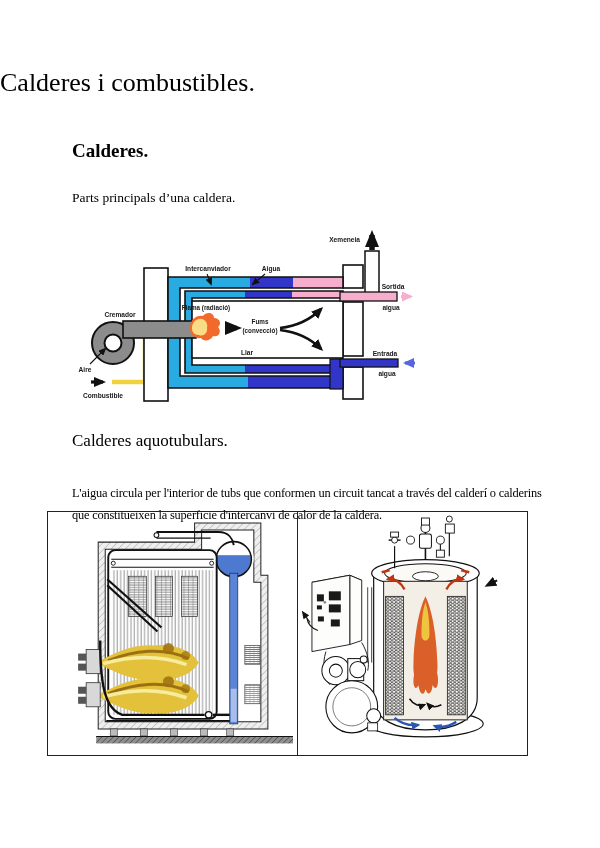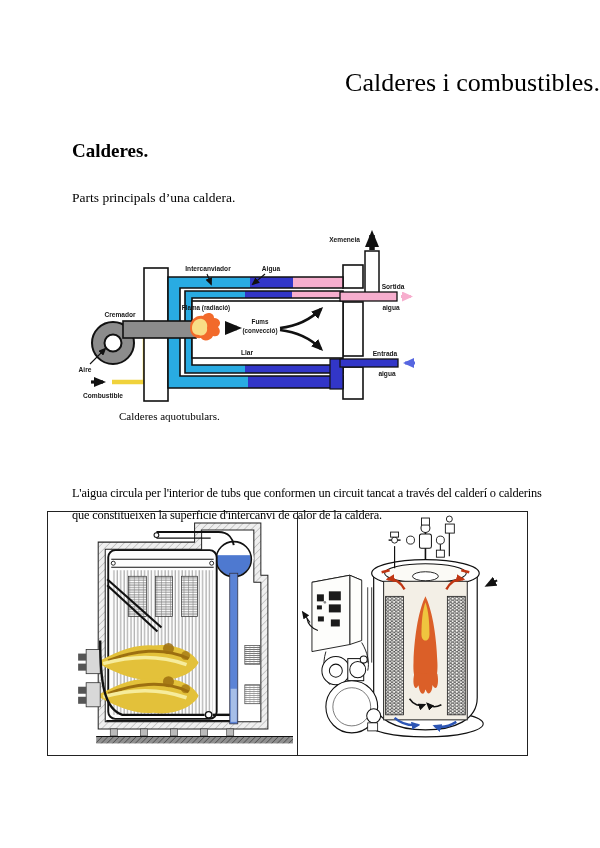--- a/index.html
+++ b/index.html
@@ -1,22 +1,22 @@
 <!DOCTYPE html>
 <html><head>
 <meta charset="utf-8">
 <style>
   html,body{margin:0;padding:0;background:#fff;}
   .page{position:relative;width:600px;height:848px;background:#fff;overflow:hidden;
         font-family:"Liberation Serif",serif;color:#000;}
-  .title{position:absolute;top:68px;left:0;width:600px;text-align:right;
+  .title{position:absolute;top:68px;left:0;width:600px;text-align:left;
          font-size:26px;line-height:30px;}
   .h2{position:absolute;top:140px;left:72px;font-size:19px;font-weight:bold;}
   .intro{position:absolute;top:190px;left:72px;font-size:13.5px;}
-  .h3{position:absolute;top:410px;left:72px;font-size:11px;margin-left:47px;}
+  .h3{position:absolute;top:431px;left:72px;font-size:17px;}
   .para{position:absolute;top:482px;left:72px;width:474px;font-size:12.4px;
         line-height:22px;letter-spacing:-0.2px;}
   .figtable{position:absolute;top:511px;left:47px;width:481px;height:245px;
             border:1.5px solid #222;box-sizing:border-box;display:flex;}
   .cell{position:relative;height:100%;}
   .cell.left{width:250px;border-right:1.5px solid #222;box-sizing:border-box;}
   .cell.right{flex:1;}
   .cell svg{position:absolute;left:0;top:0;width:100%;height:100%;}
   .diagram{position:absolute;left:60px;top:225px;}
   .dl{font:bold 6.6px "Liberation Sans",sans-serif;fill:#161616;}

